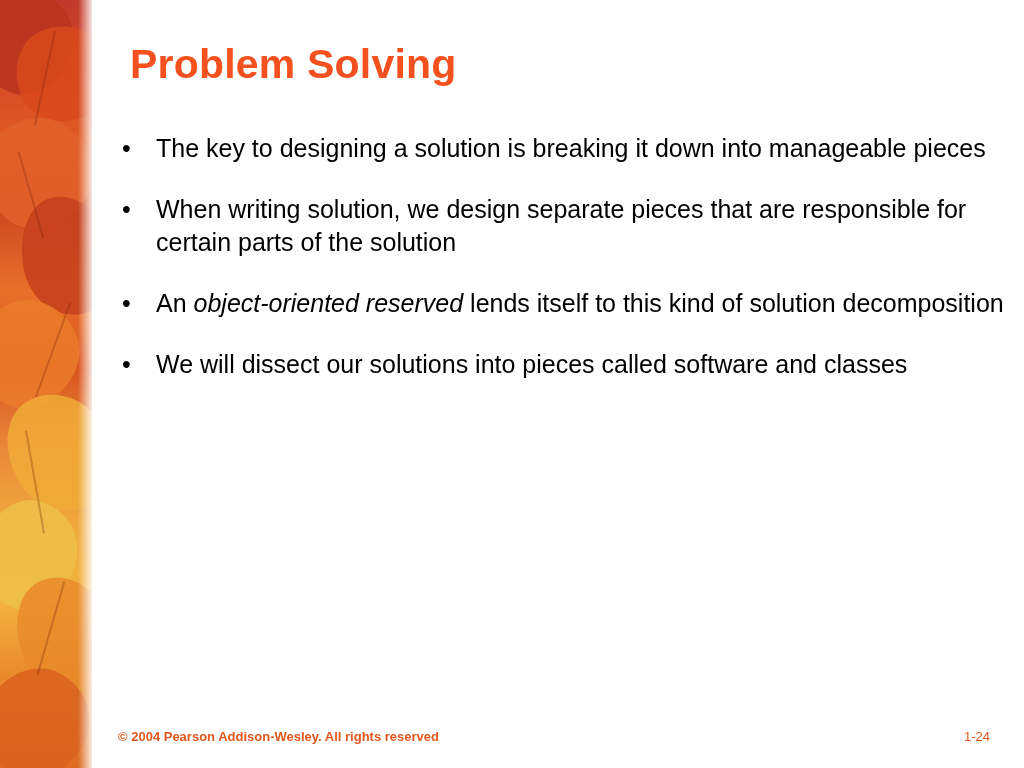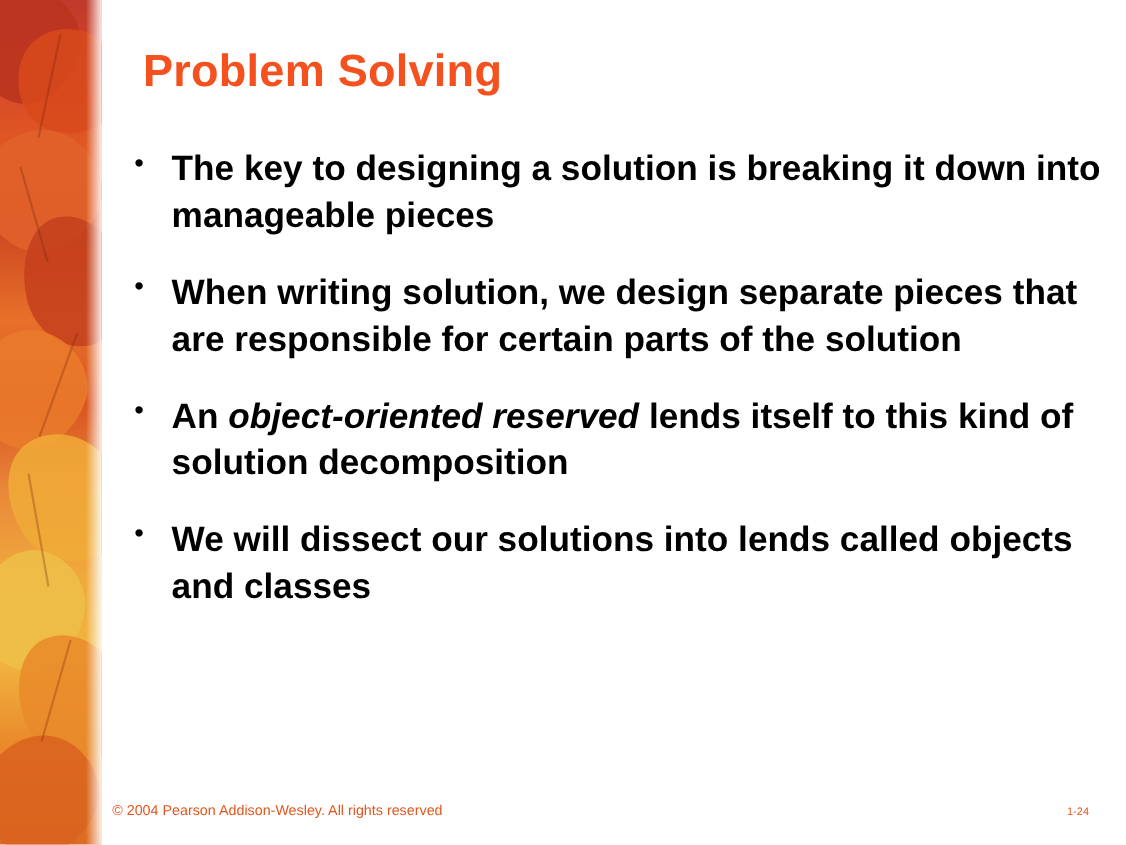--- a/index.html
+++ b/index.html
@@ -107,43 +107,43 @@
     width: 34px;
     color: #000000;
     font-size: 25px;
     line-height: 1.32;
     text-align: left;
     padding-left: 4px;
   }
   .bullet-text {
     flex: 1 1 auto;
     color: #000000;
-    font-size: 32px;
-    font-weight: bold;
+    font-size: 25px;
+    font-weight: normal;
     line-height: 1.32;
   }
   .bullet-text em {
     font-style: italic;
   }
 
   
   .footer-copyright {
     position: absolute;
-    left: 10px;
+    left: 26px;
     bottom: 24px;
     color: #E2571E;
     font-size: 13px;
-    font-weight: normal;
+    font-weight: bold;
   }
   .footer-pagenum {
     position: absolute;
     right: 34px;
     bottom: 24px;
     color: #E2571E;
-    font-size: 10px;
+    font-size: 13px;
     font-weight: normal;
   }
 </style>
 </head>
 <body>
 
 <div class="slide">
 
   <div class="leaf-band">
     <div class="leaf l1"></div>
@@ -184,21 +184,21 @@
       </div>
 
       <div class="bullet">
         <div class="bullet-marker">•</div>
         <div class="bullet-text"><span>An </span><em>object-oriented reserved</em><span> lends itself to this kind of solution decomposition</span></div>
       </div>
 
       <div class="bullet">
         <div class="bullet-marker">•</div>
         <div class="bullet-text">
-          <span>We will dissect our solutions into lends called objects and classes</span>
+          <span>We will dissect our solutions into pieces called software and classes</span>
         </div>
       </div>
 
     </div>
 
     <div class="footer-copyright">© 2004 Pearson Addison-Wesley. All rights reserved</div>
     <div class="footer-pagenum">1-24</div>
 
   </div>
 </div>

